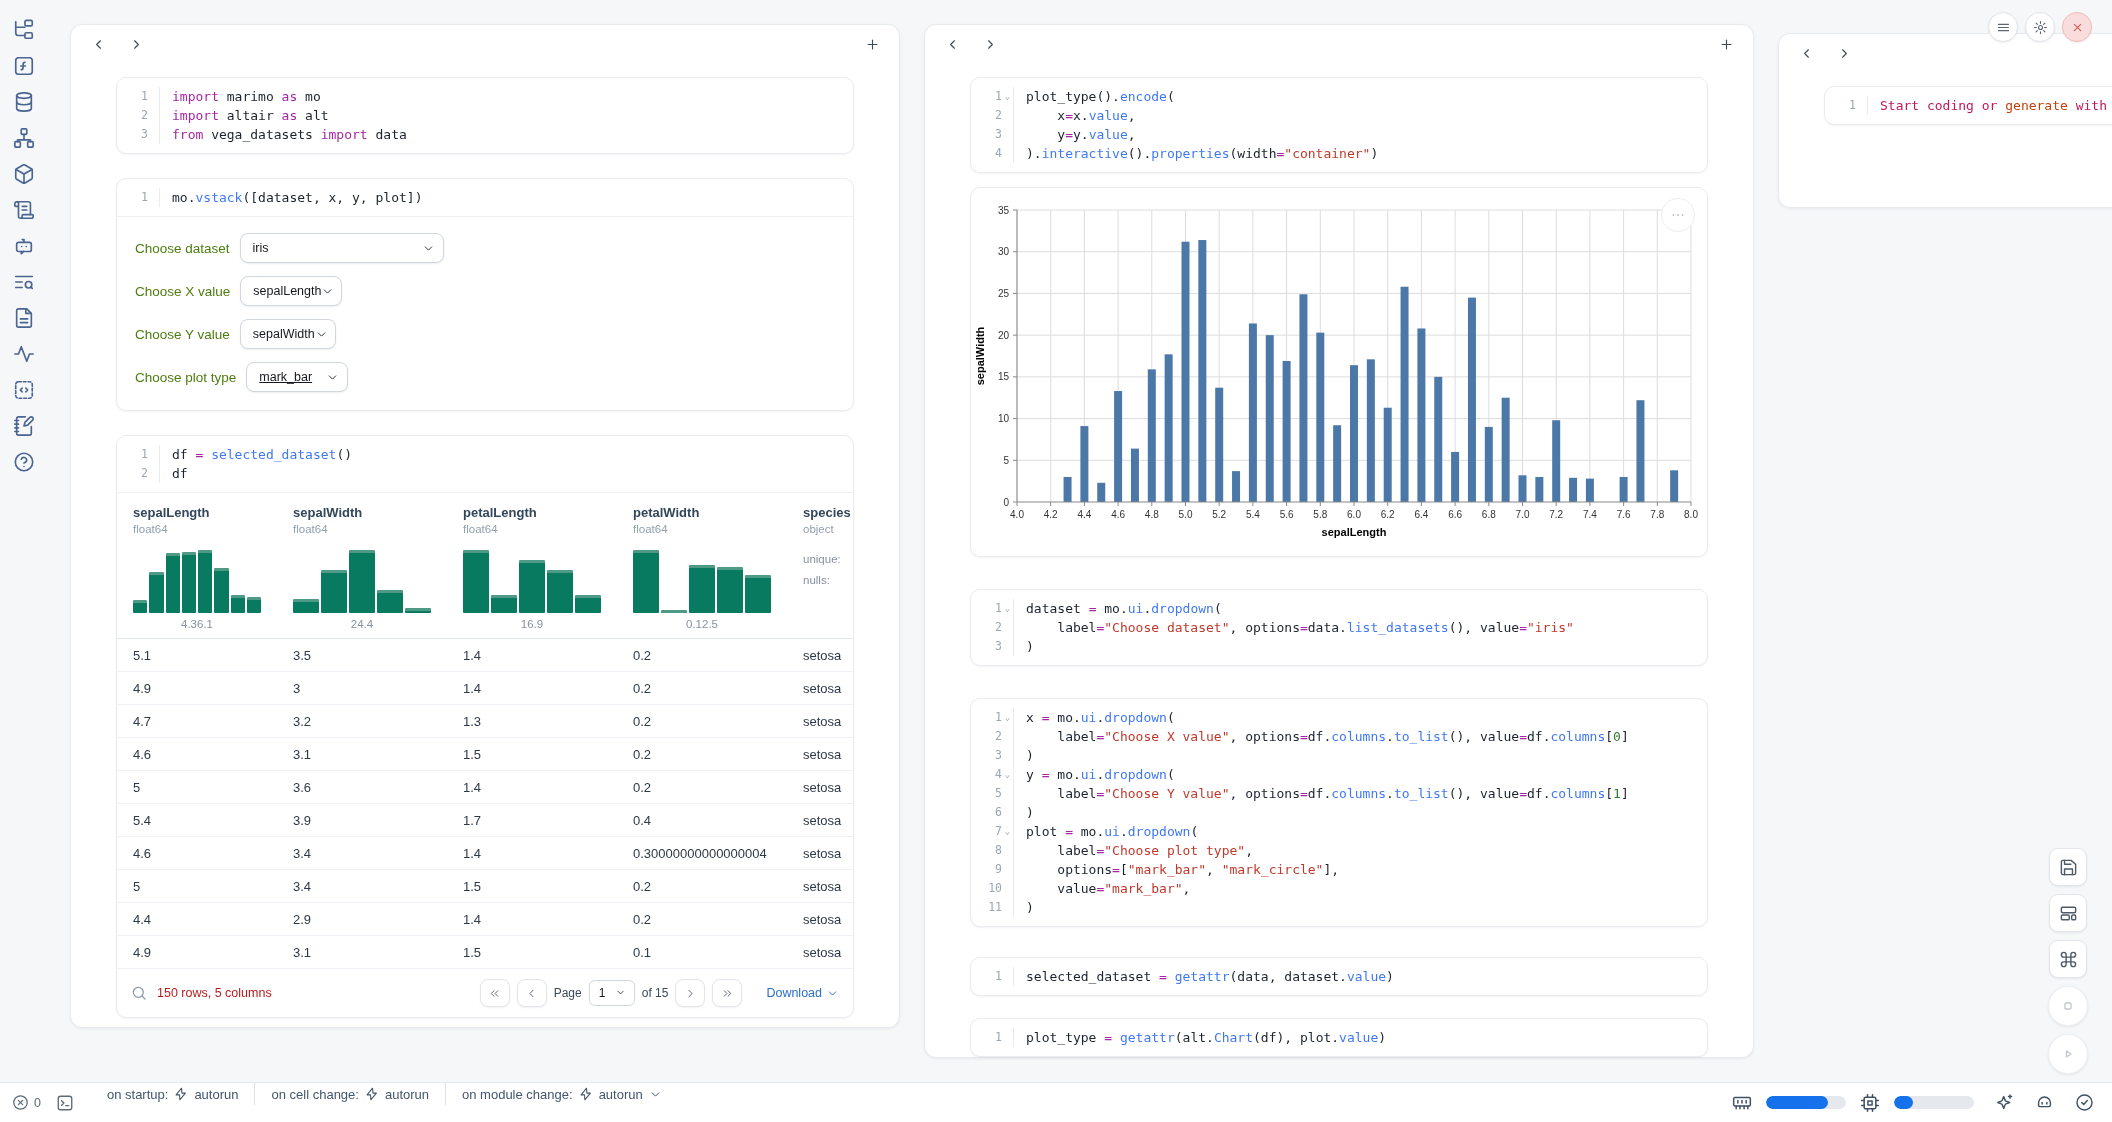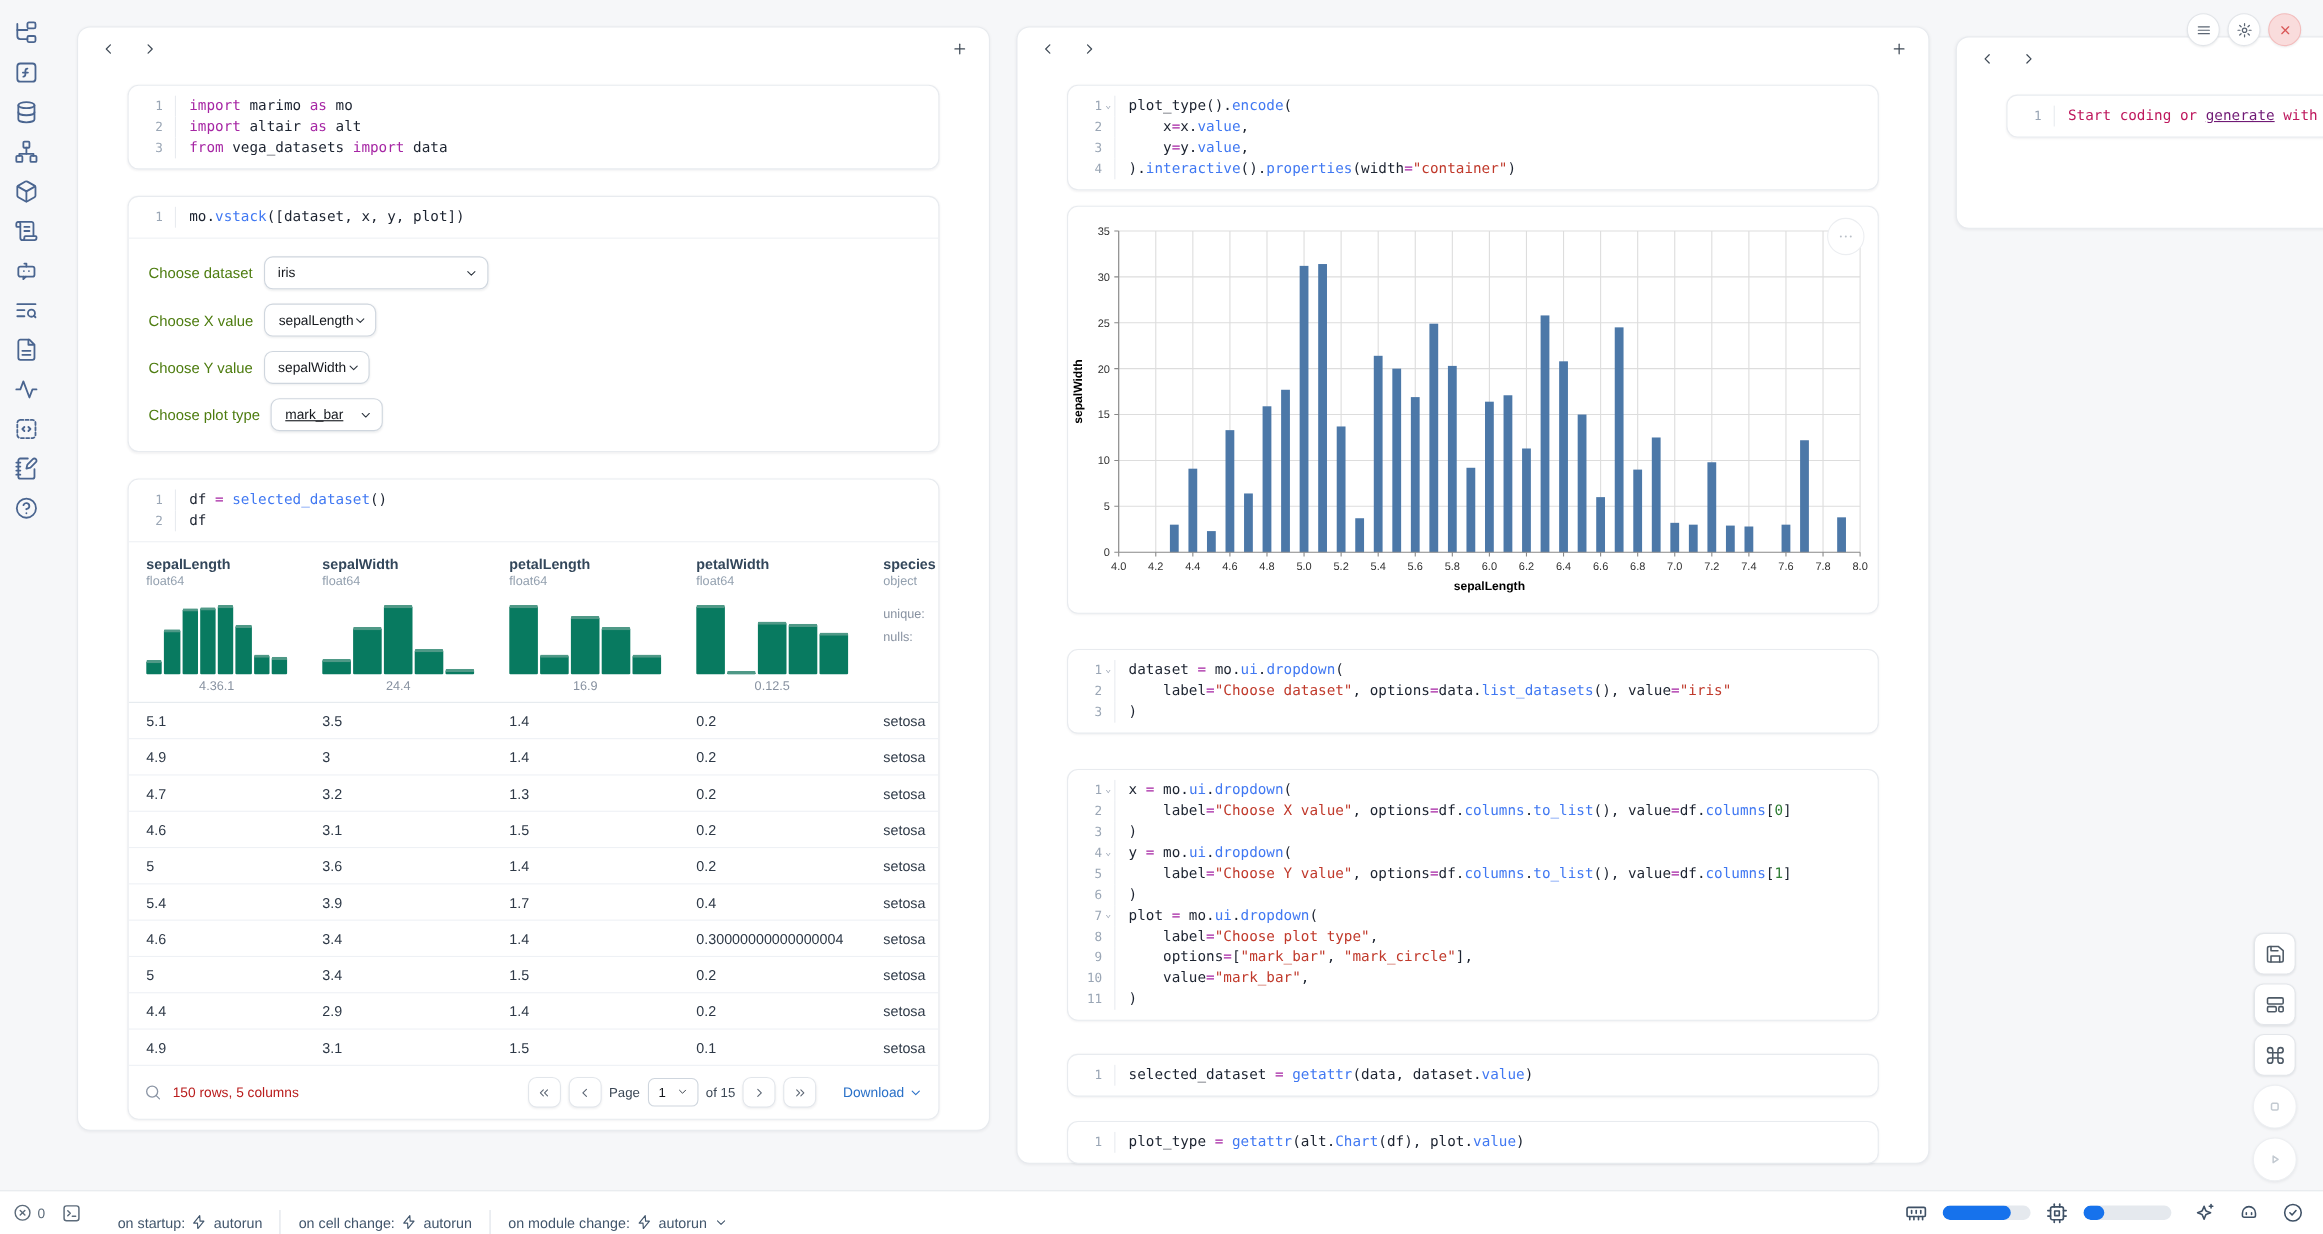--- a/index.html
+++ b/index.html
@@ -24,21 +24,21 @@
   .pcontent { padding:14px 45px 0; display:flex; flex-direction:column; }
 
   
   .cell { background:#fff; border:1px solid #e8ebef; border-radius:10px; box-shadow:0 1px 2px rgba(16,24,40,.05); overflow:hidden; }
   .codebox { padding:9px 0; cursor:text; }
   .cline { display:flex; line-height:19px; font-family:"DejaVu Sans Mono", monospace; font-size:13px; }
   .lnum { flex:none; width:42px; display:flex; justify-content:flex-end; align-items:center; color:#9aa6b5; font-size:11.5px; }
   .fold { width:11px; font-size:9px; color:#98a2b3; text-align:center; }
   .ccode { flex:1; border-left:1px solid #e8ebef; padding-left:12px; white-space:pre; color:#1c2330; }
   .tk-v{} .tk-kw{color:var(--kw);} .tk-fn{color:var(--fn);} .tk-str{color:var(--str);} .tk-num{color:var(--num);}
-  .tk-ph{color:#be185d;} .tk-phu{color:#701a75; text-decoration:underline;}
+  .tk-ph{color:#be185d;} .tk-phu{color:#c2410c; }
 
   
   .form { border-top:1px solid #eef1f4; padding:16px 18px 18px; display:flex; flex-direction:column; gap:13px; }
   .frow { display:flex; align-items:center; gap:10px; }
   .flabel { font-size:13.5px; color:#4d7c0f; }
   .select { height:30px; background:#fff; border:1px solid #cfd6de; border-radius:8px; box-shadow:0 1px 2px rgba(16,24,40,.07); display:flex; align-items:center; justify-content:space-between; padding:0 8px 0 12px; font-size:12.5px; color:#15181d; cursor:pointer; }
   .selchev { width:13px; height:13px; color:#2b333d; display:flex; }
   .selchev svg { width:13px; height:13px; }
 
   
@@ -83,21 +83,21 @@
   .cirbtn2 svg { width:18px; height:18px; }
   .cirbtn2:first-of-type { margin-top:6px; }
 
   
   .statusbar { position:absolute; left:0; bottom:0; width:2112px; height:40px; background:#fff; border-top:1px solid #e4e8ec; display:flex; align-items:center; padding:0 18px 0 12px; }
   .errgrp { display:flex; align-items:center; gap:5px; color:#5c6b7a; }
   .errgrp svg { width:17px; height:17px; }
   .errcount { font-size:12.5px; }
   .termbtn { margin-left:12px; width:24px; height:24px; color:#5c6b7a; background:none; border:none; display:flex; align-items:center; justify-content:center; cursor:pointer; }
   .termbtn svg { width:18px; height:18px; }
-  .segments { display:flex; align-items:flex-end; margin-left:14px; height:100%; }
+  .segments { display:flex; align-items:flex-start; margin-left:14px; height:100%; }
   .seg { display:flex; align-items:center; gap:6px; padding:0 16px; font-size:13px; color:#42566c; cursor:pointer; height:22px; }
   .seg + .seg { border-left:1px solid #dde2e8; }
   .zap { width:14px; height:14px; display:flex; }
   .zap svg { width:14px; height:14px; }
   .segchev { width:13px; height:13px; display:flex; color:#42566c; }
   .segchev svg { width:13px; height:13px; }
   .sright { margin-left:auto; display:flex; align-items:center; gap:14px; }
   .resicon { width:20px; height:20px; color:#3f5166; display:flex; }
   .resicon svg { width:20px; height:20px; }
   .prog { width:80px; height:13px; border-radius:7px; background:#e5e9ee; overflow:hidden; }

